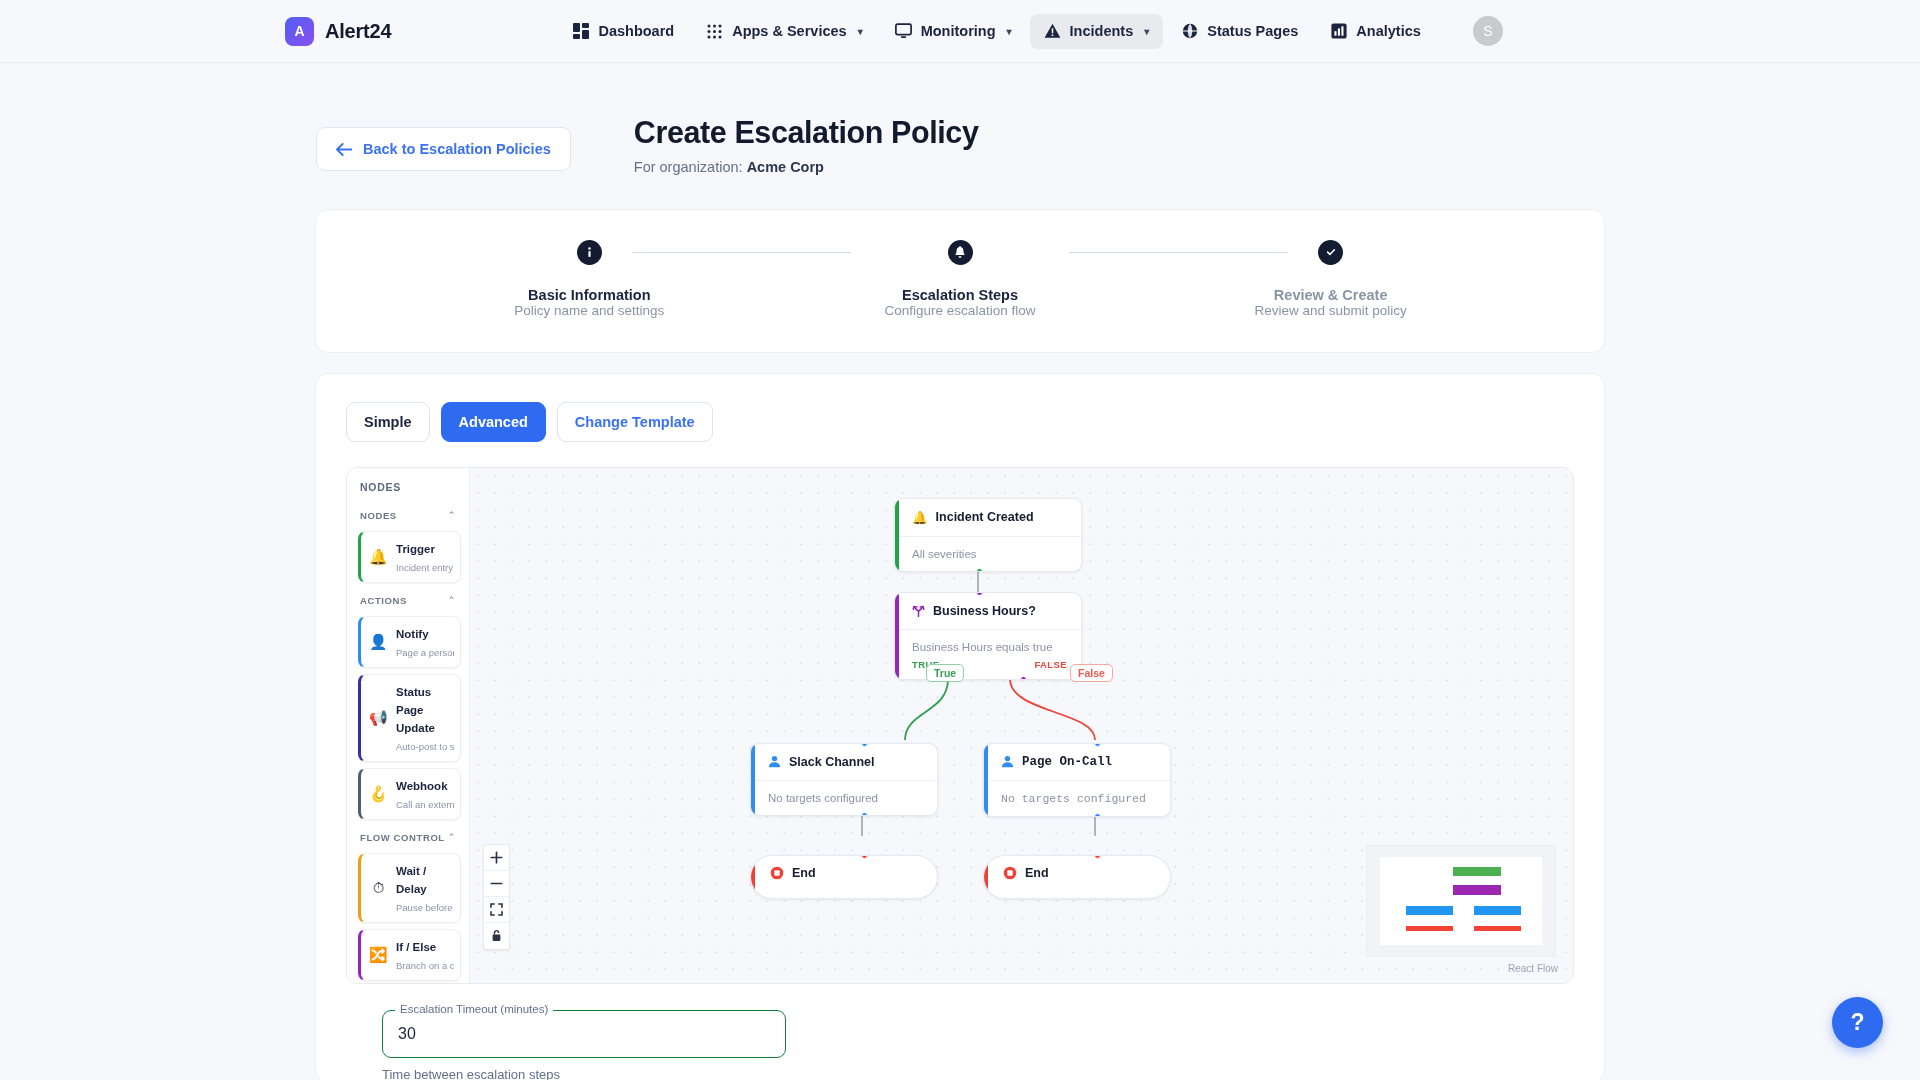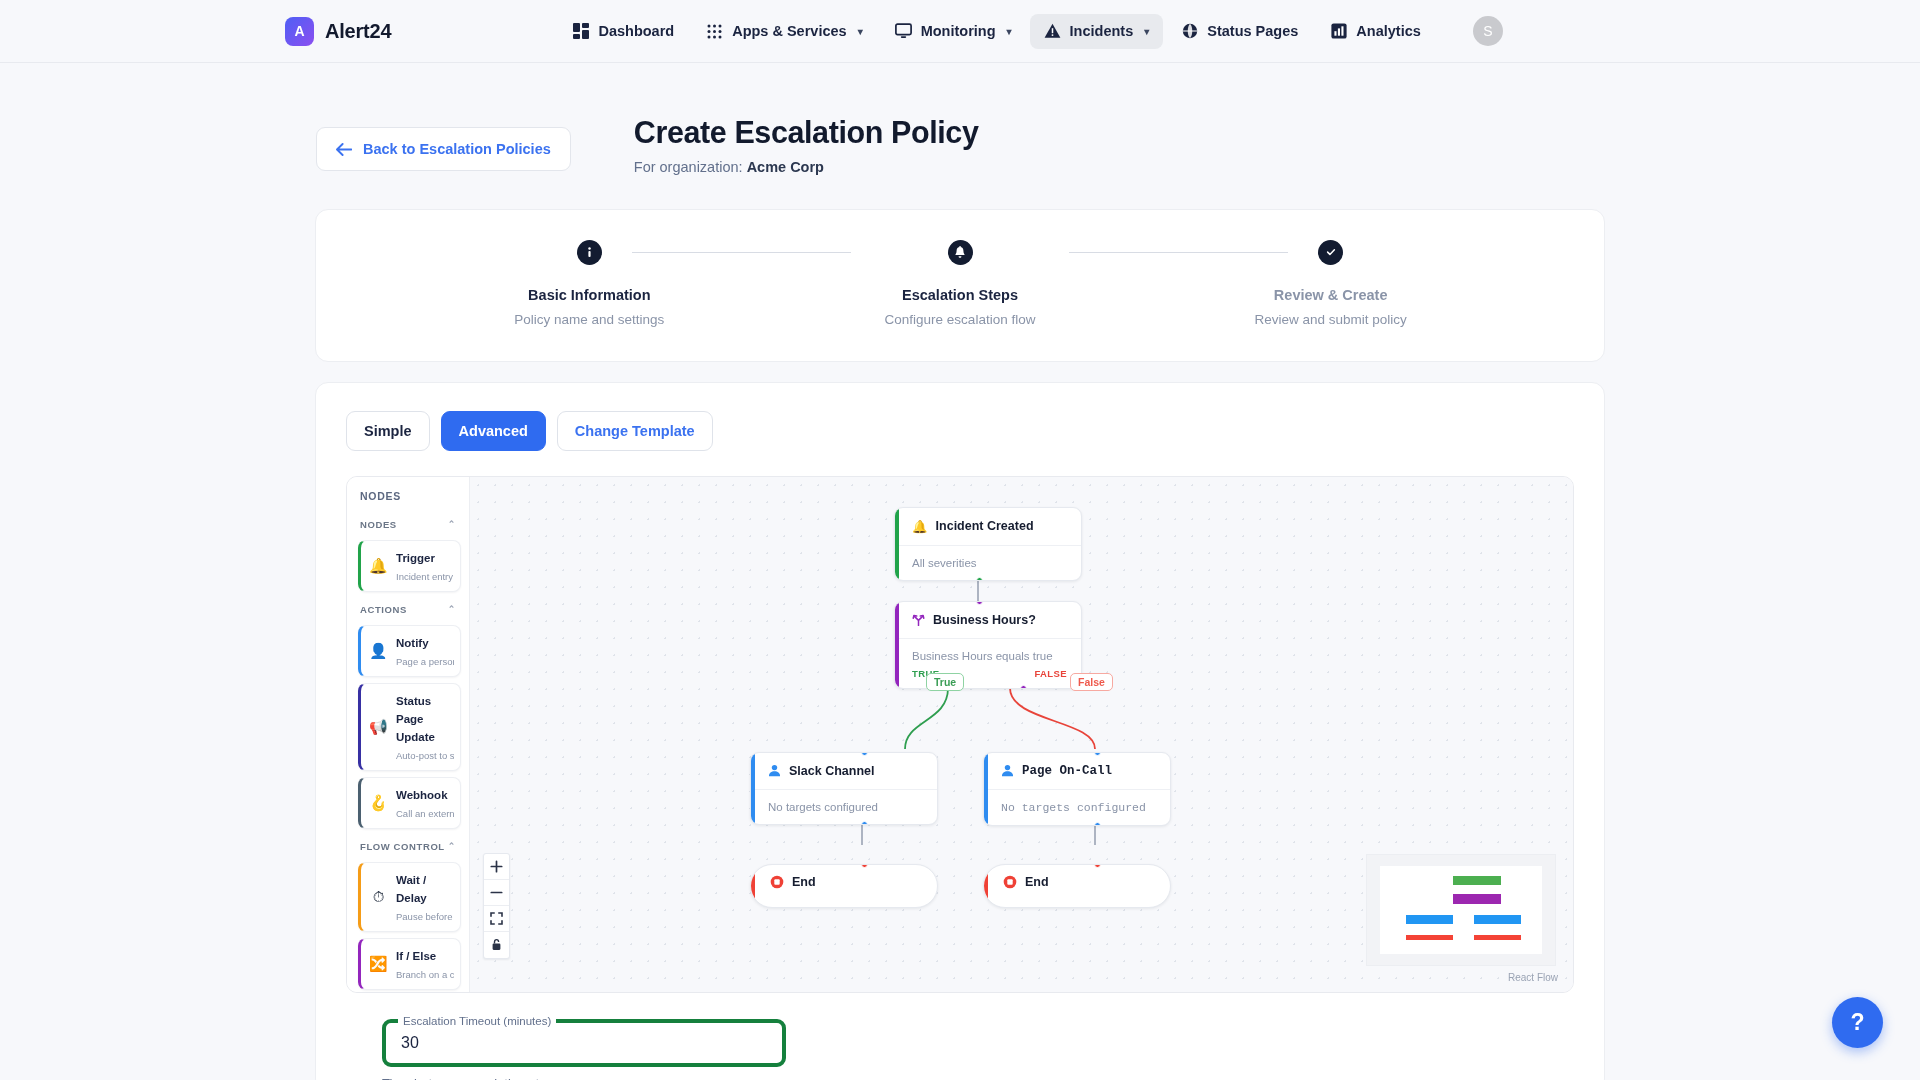--- a/index.html
+++ b/index.html
@@ -87,21 +87,21 @@
     display: flex; align-items: center; justify-content: center;
     font-size: 13px; position: relative; z-index: 2;
   }
   .step-line {
     position: absolute; top: 12px; height: 1.5px; background: #d8dce4; z-index: 1;
   }
   .step-line.l1 { left: 24.5%; right: 58.5%; }
   .step-line.l2 { left: 58.5%; right: 24.5%; }
   .step-label { margin-top: 22px; font-size: 14.5px; font-weight: bold; color: #1b2440; }
   .step-label.muted { color: #8a94a8; font-weight: bold; }
-  .step-desc { margin-top: 9px; font-size: 13.5px; color: #8a94a8; }
+  .step-desc { font-size: 13.5px; color: #8a94a8; }
 
   
   .builder-card { margin-top: 20px; padding: 28px 30px 0; }
   .mode-tabs { display: flex; gap: 11px; }
   .tab-btn {
     border-radius: 9px; padding: 11px 17px;
     font-size: 14.5px; font-weight: bold; cursor: pointer;
     border: 1px solid #dfe3ea; background: #fff; color: #1b2440;
   }
   .tab-btn.primary { background: #2f6bf0; border-color: #2f6bf0; color: #fff; }
@@ -212,21 +212,21 @@
   .mm-box { position: absolute; }
   .rf-credit {
     position: absolute; right: 15px; bottom: 9px;
     font-size: 10px; color: #9aa3b4;
   }
 
   
   .form-row { padding: 26px 0 0 36px; }
   .field {
     position: relative; width: 404px; height: 48px;
-    border: 4px solid #15803d; border-radius: 9px;
+    border: 1px solid #15803d; border-radius: 9px;
     display: flex; align-items: center; padding: 0 15px;
     font-size: 16px; color: #1b2440; background: #fff;
   }
   .field-label {
     position: absolute; top: -8px; left: 12px; background: #fff;
     padding: 0 5px; font-size: 11.5px; color: #62708c;
   }
   .field-help { margin-top: 9px; font-size: 13px; color: #62708c; }
 
   .help-fab {

